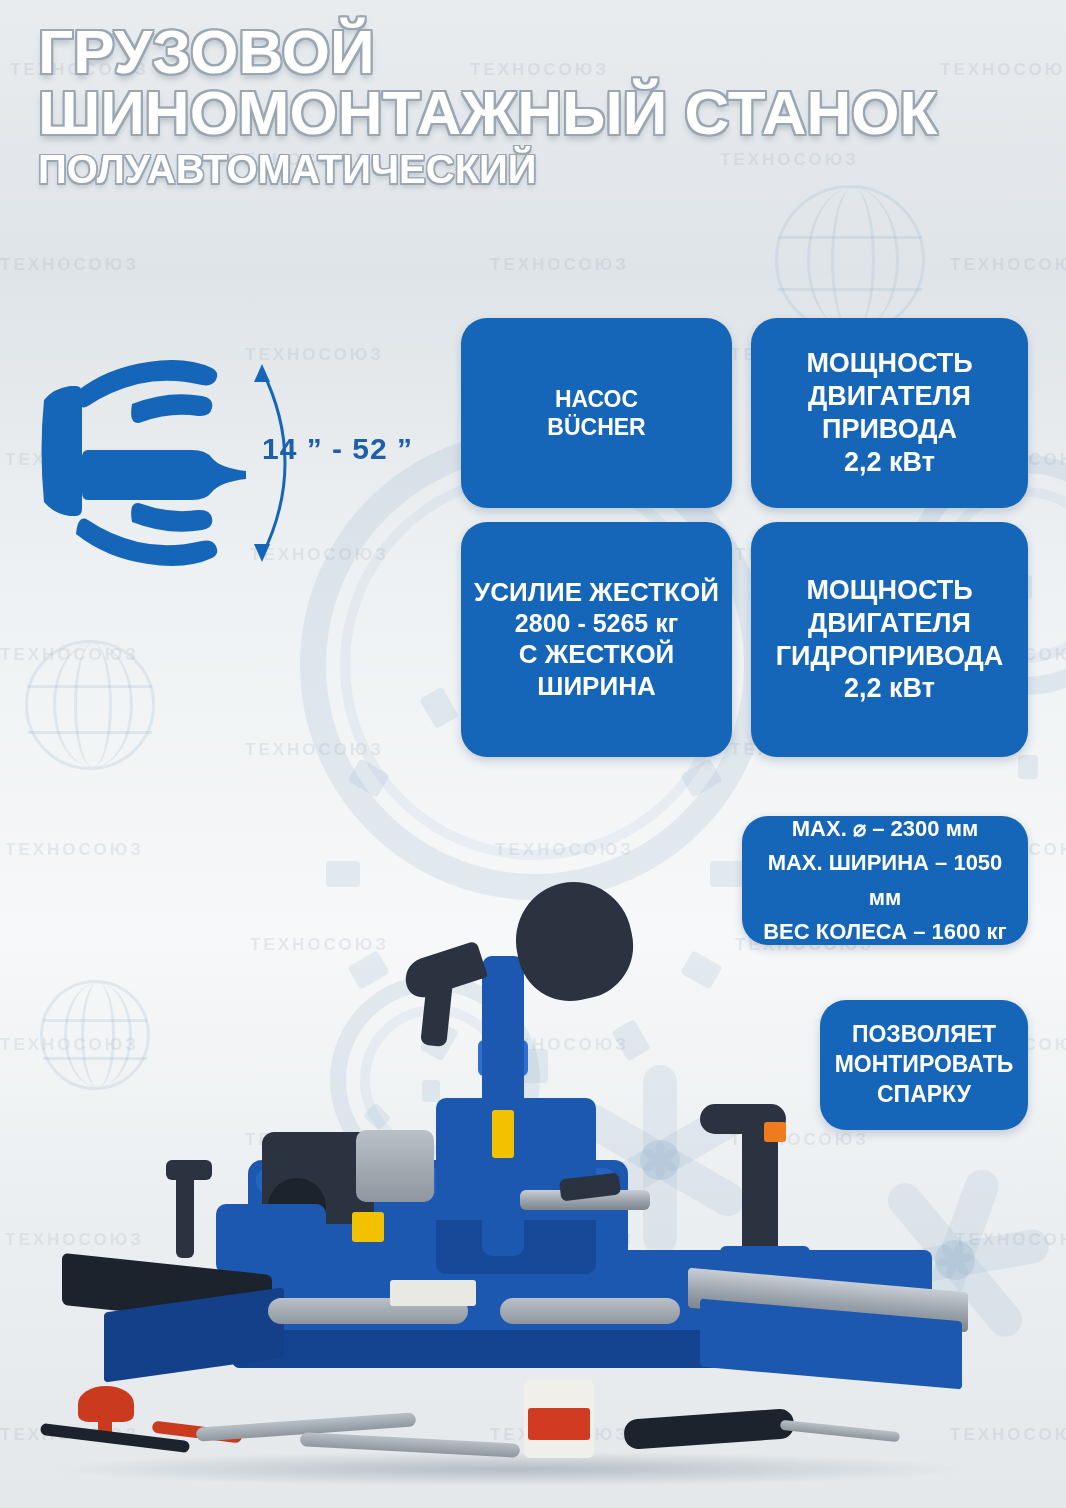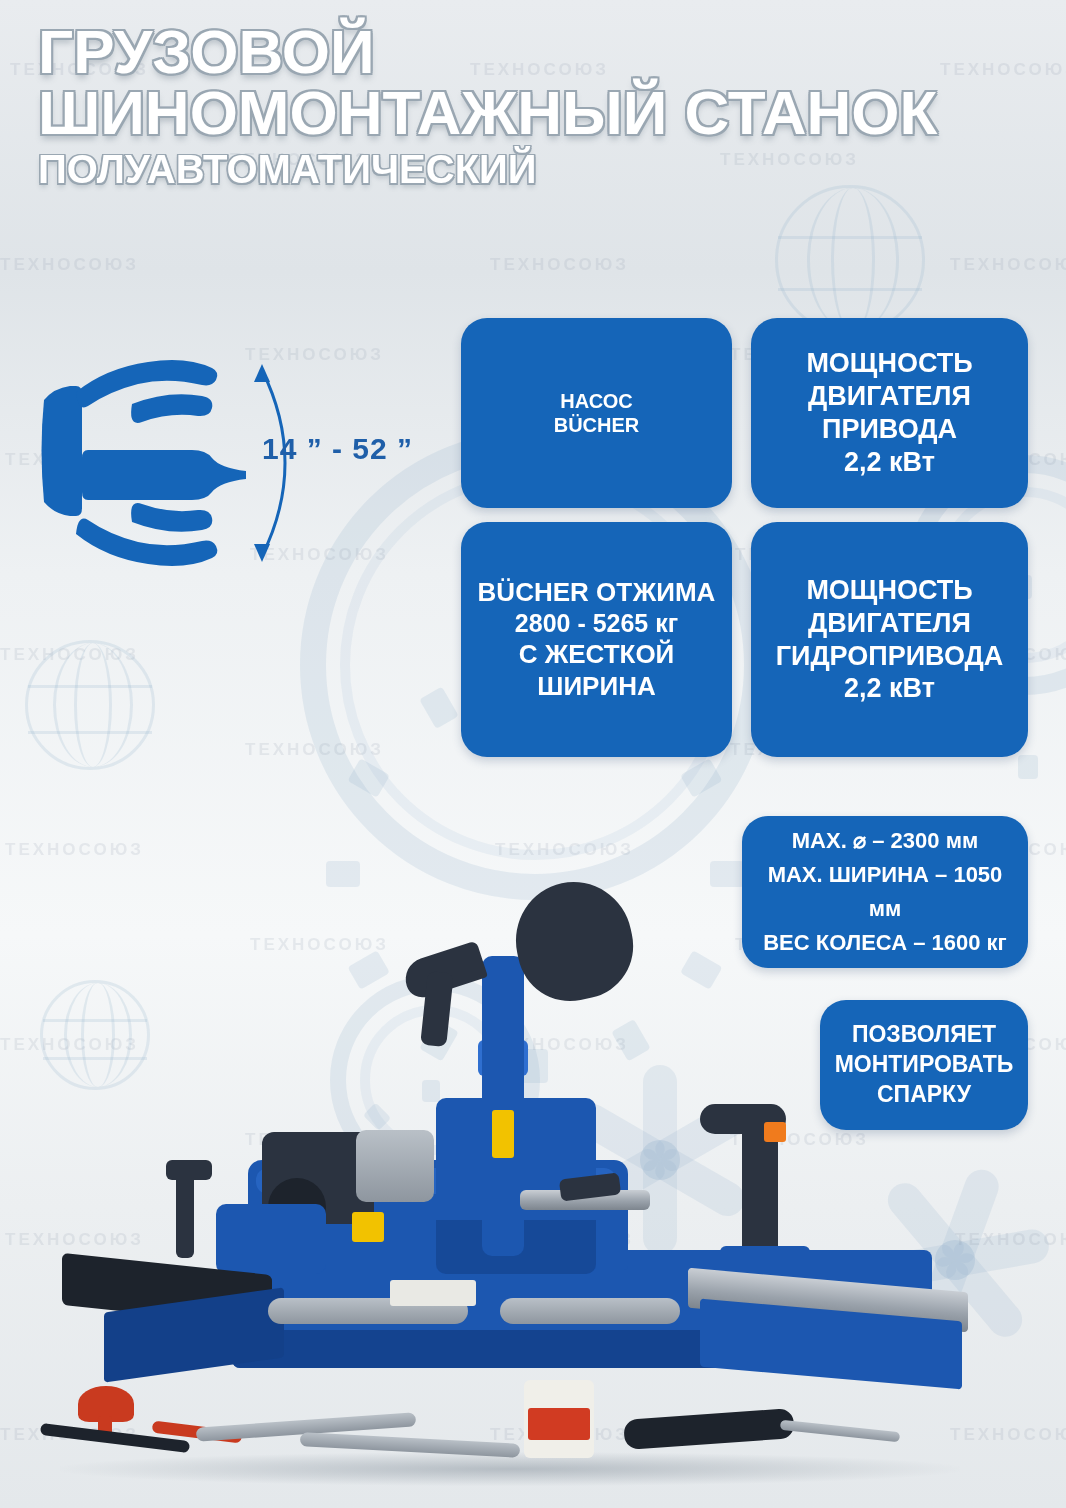--- a/index.html
+++ b/index.html
@@ -173,30 +173,30 @@
     z-index: 6;
     box-sizing: border-box;
     padding: 10px 12px;
   }
   .card .inner { width: 100%; }
   .card .ln {
     display: block;
     line-height: 1.22;
   }
   .c1 { left: 461px; top: 318px; width: 271px; height: 190px; }
-  .c1 .ln { font-size: 20px; }
+  .c1 .ln { font-size: 23px; }
   .c2 { left: 751px; top: 318px; width: 277px; height: 190px; }
   .c2 .ln { font-size: 27px; }
   .c2 .small { font-size: 27px; }
   .c3 { left: 461px; top: 522px; width: 271px; height: 235px; }
   .c3 .ln { font-size: 26px; }
   .c3 .num { font-size: 25px; }
   .c4 { left: 751px; top: 522px; width: 277px; height: 235px; }
   .c4 .ln { font-size: 27px; }
-  .c5 { left: 742px; top: 816px; width: 286px; height: 152px; }
+  .c5 { left: 742px; top: 816px; width: 286px; height: 129px; }
   .c5 .ln { font-size: 22px; line-height: 1.55; }
   .c6 { left: 820px; top: 1000px; width: 208px; height: 130px; }
   .c6 .ln { font-size: 23px; line-height: 1.3; }
   
   .machine {
     position: absolute;
     left: 0;
     top: 860px;
     width: 1020px;
     height: 648px;
@@ -436,21 +436,21 @@
     <div class="inner">
       <span class="ln">МОЩНОСТЬ</span>
       <span class="ln">ДВИГАТЕЛЯ</span>
       <span class="ln">ПРИВОДА</span>
       <span class="ln small">2,2 кВт</span>
     </div>
   </div>
 
   <div class="card c3">
     <div class="inner">
-      <span class="ln">BÜCHER ОТЖИМА</span>
+      <span class="ln">УСИЛИЕ ЖЕСТКОЙ</span>
       <span class="ln num">2800 - 5265 кг</span>
       <span class="ln">С ЖЕСТКОЙ</span>
       <span class="ln">ШИРИНА</span>
     </div>
   </div>
 
   <div class="card c4">
     <div class="inner">
       <span class="ln">МОЩНОСТЬ</span>
       <span class="ln">ДВИГАТЕЛЯ</span>

